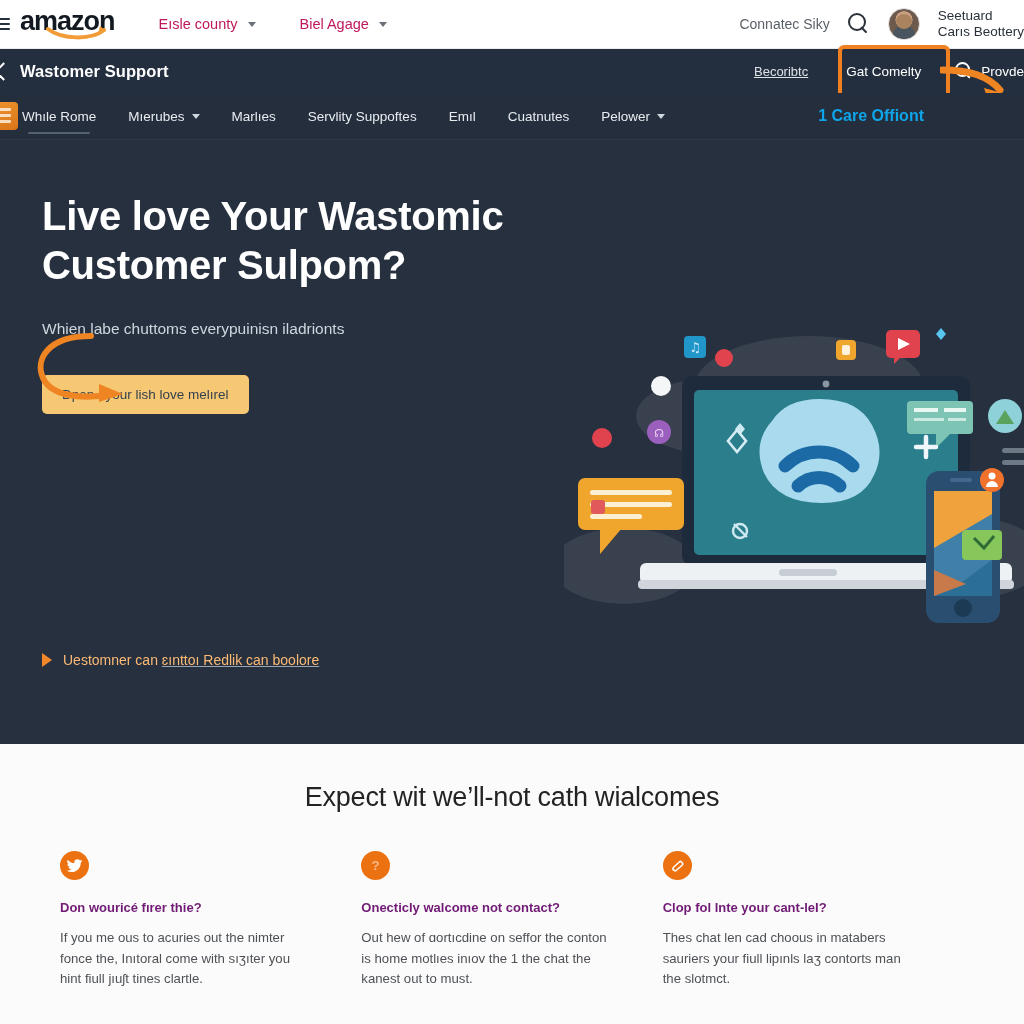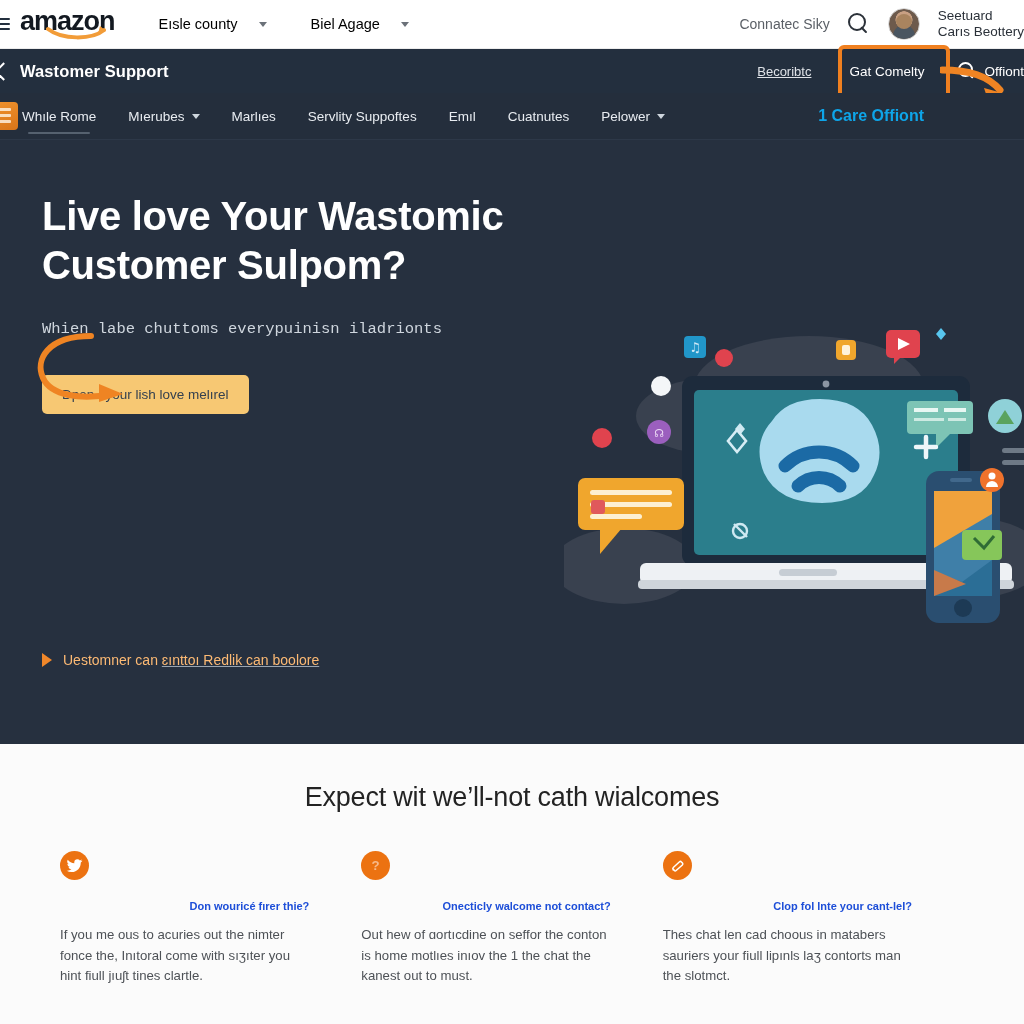--- a/index.html
+++ b/index.html
@@ -22,21 +22,21 @@
   .hamburger span{display:block;height:2px;background:#232f3e;border-radius:1px;}
   .amazon-logo{
     position:relative;font-size:27px;font-weight:700;letter-spacing:-1px;
     color:#131921;line-height:1;margin-left:4px;padding-bottom:6px;
   }
   .amazon-logo .smile{
     position:absolute;left:26px;bottom:1px;width:62px;height:16px;overflow:hidden;
   }
   .amazon-logo .smile svg{display:block;}
   .top-drop{
-    display:flex;align-items:center;gap:21px;color:#000000;font-size:14.5px;
+    display:flex;align-items:center;gap:10px;color:#be185d;font-size:14.5px;
     margin-left:44px;
   }
   .top-drop:first-of-type{margin-left:58px;}
   .caret{
     width:0;height:0;border-left:4.5px solid transparent;border-right:4.5px solid transparent;
     border-top:5px solid #6b7179;
   }
   .top-right{margin-left:auto;display:flex;align-items:center;gap:18px;padding-right:0px;}
   .connect-txt{color:#5a5f66;font-size:14px;white-space:nowrap;}
   .search-ico{width:22px;height:22px;position:relative;display:inline-block;}
@@ -114,21 +114,21 @@
     margin-left:auto;color:#0ea5e9;font-size:16px;font-weight:700;white-space:nowrap;
   }
 
   
   .hero{position:relative;height:604px;background:#26303f;overflow:hidden;}
   .hero-copy{position:absolute;left:42px;top:52px;width:560px;z-index:5;}
   .hero-h1{
     font-size:40px;line-height:49px;font-weight:700;color:#ffffff;margin:0;letter-spacing:-.3px;
   }
   .hero-sub{
-    margin:28px 0 0 0;font-size:15.5px;color:#cfd6de;line-height:22px;font-family:Liberation Mono, monospace;
+    margin:28px 0 0 0;font-size:15.5px;color:#cfd6de;line-height:22px;
   }
   .hero-cta{
     display:inline-block;margin-top:35px;background:#f7c873;color:#34404f;
     font-size:13.5px;padding:12px 20px;border-radius:5px;border:none;
   }
   .cta-annot{position:absolute;left:-13px;top:-14px;width:220px;height:78px;pointer-events:none;}
   .hero-link{
     position:absolute;left:42px;top:512px;display:flex;align-items:center;gap:11px;z-index:5;
   }
   .chev-r{
@@ -145,21 +145,21 @@
   .bottom{position:relative;background:#fbfbfb;padding-top:38px;height:282px;}
   .bottom-h2{
     text-align:center;font-size:27px;font-weight:400;color:#232323;margin:0;letter-spacing:-.2px;
   }
   .cards{display:flex;padding:0 60px;margin-top:38px;gap:0;}
   .card{flex:1;padding-right:52px;}
   .card-ico{
     width:29px;height:29px;border-radius:50%;background:#ec7211;
     display:flex;align-items:center;justify-content:center;margin-bottom:20px;
   }
-  .card-h{font-size:11px;font-weight:700;color:#1d4ed8;margin:0 0 13px 0;text-align:right;}
+  .card-h{font-size:13px;font-weight:700;color:#701a75;margin:0 0 13px 0;}
   .card-p{font-size:13.2px;line-height:20.5px;color:#4d5156;margin:0;}
 </style>
 </head>
 <body>
 
 <div class="page">
 
   <div class="topbar">
     <div class="hamburger">
       <span></span>
@@ -204,21 +204,21 @@
     <span class="page-title">Wastomer Support</span>
 
     <div class="titlebar-right">
       <span class="tb-link">Becoribtc</span>
       <span class="tb-btn">Gat Comelty</span>
       <span class="tb-search">
         <span class="search-ico-w">
           <span class="circ"></span>
             <span class="hdl"></span>
         </span>
-        <span>Offiont</span>
+        <span>Provde</span>
       </span>
     </div>
   </div>
 
   <div class="annot-box"></div>
   <svg class="annot-arrow" viewBox="0 0 72 46">
     <path d="M2 8 C30 8, 48 14, 60 28" stroke="#ef8423" stroke-width="7" fill="none" stroke-linecap="round"></path>
     <path d="M44 26 L66 32 L50 44 Z" fill="#ef8423"></path>
   </svg>
 

